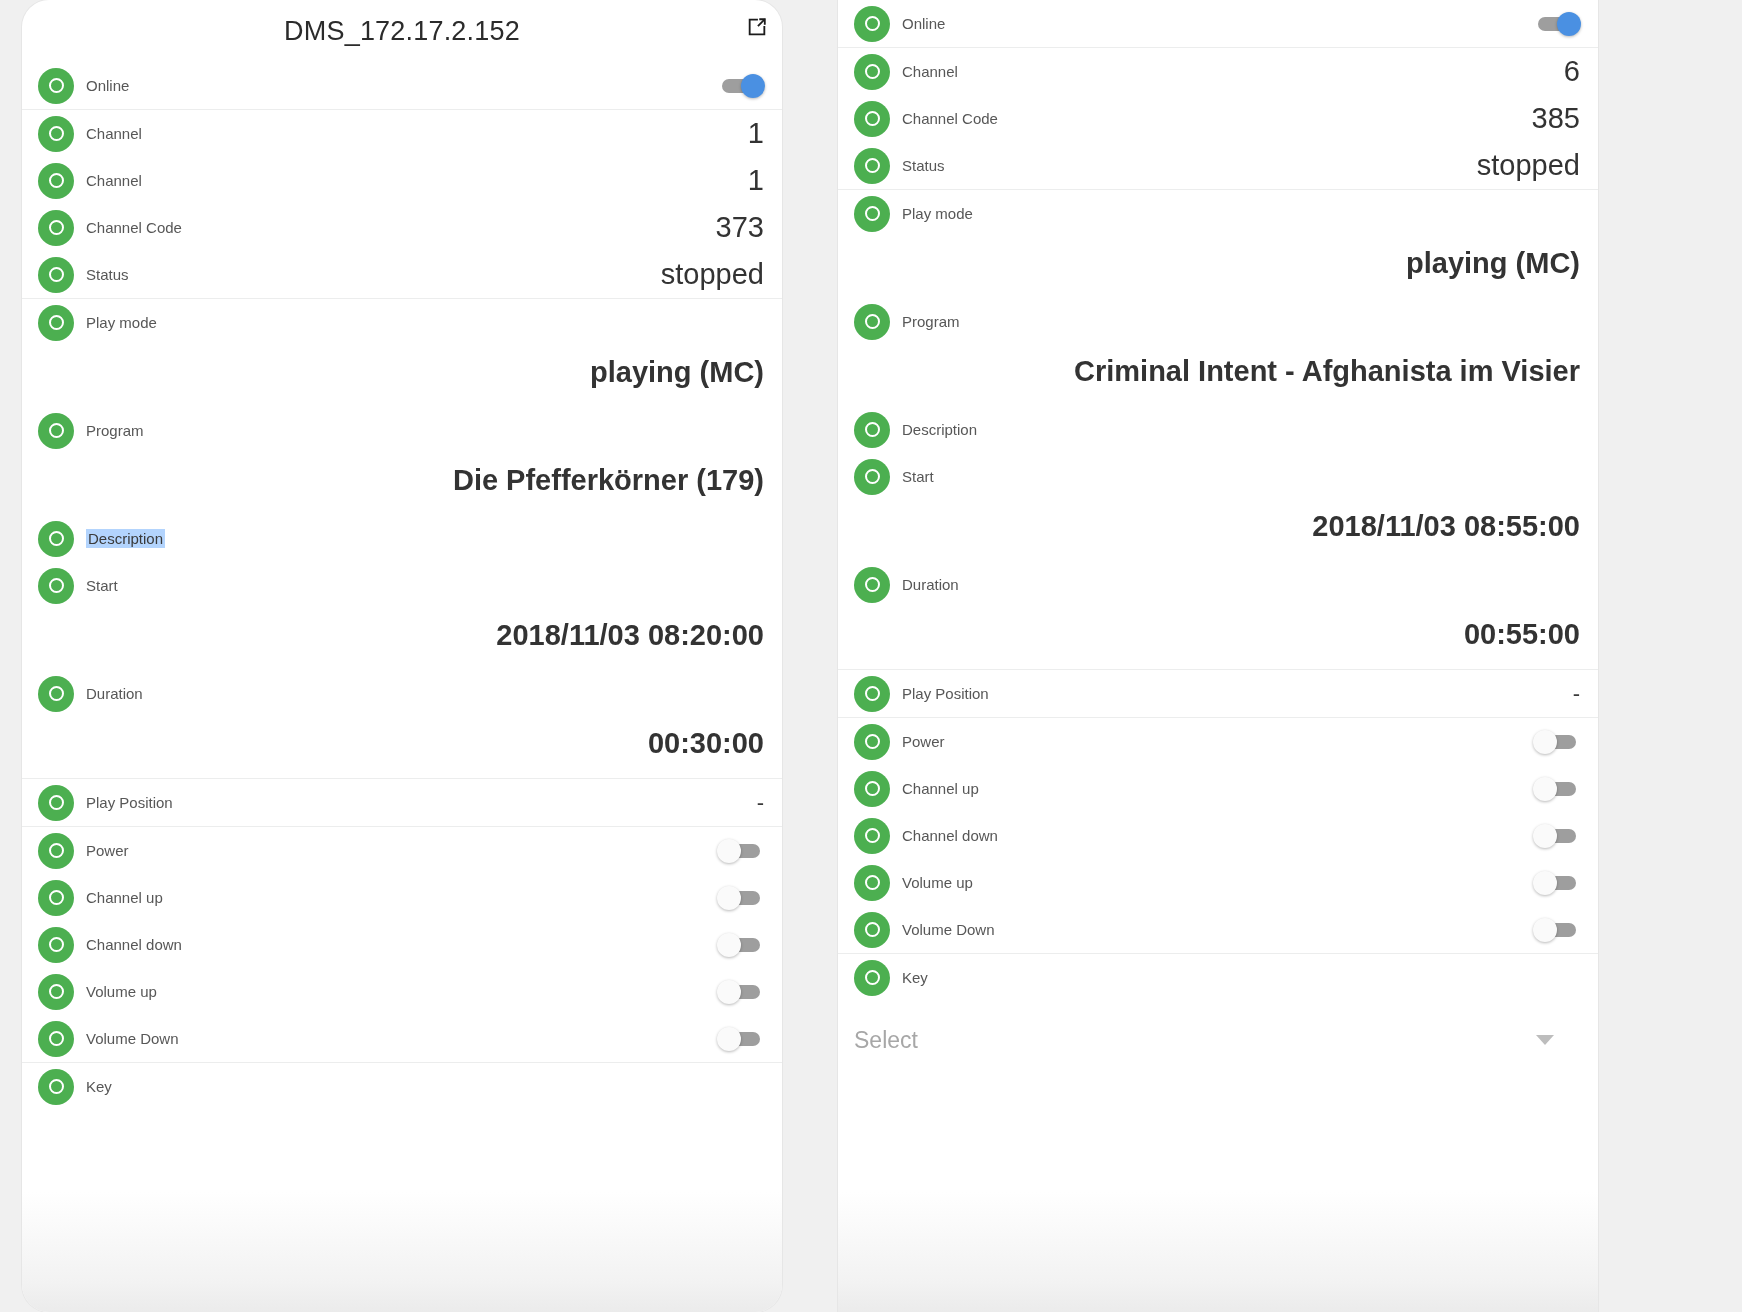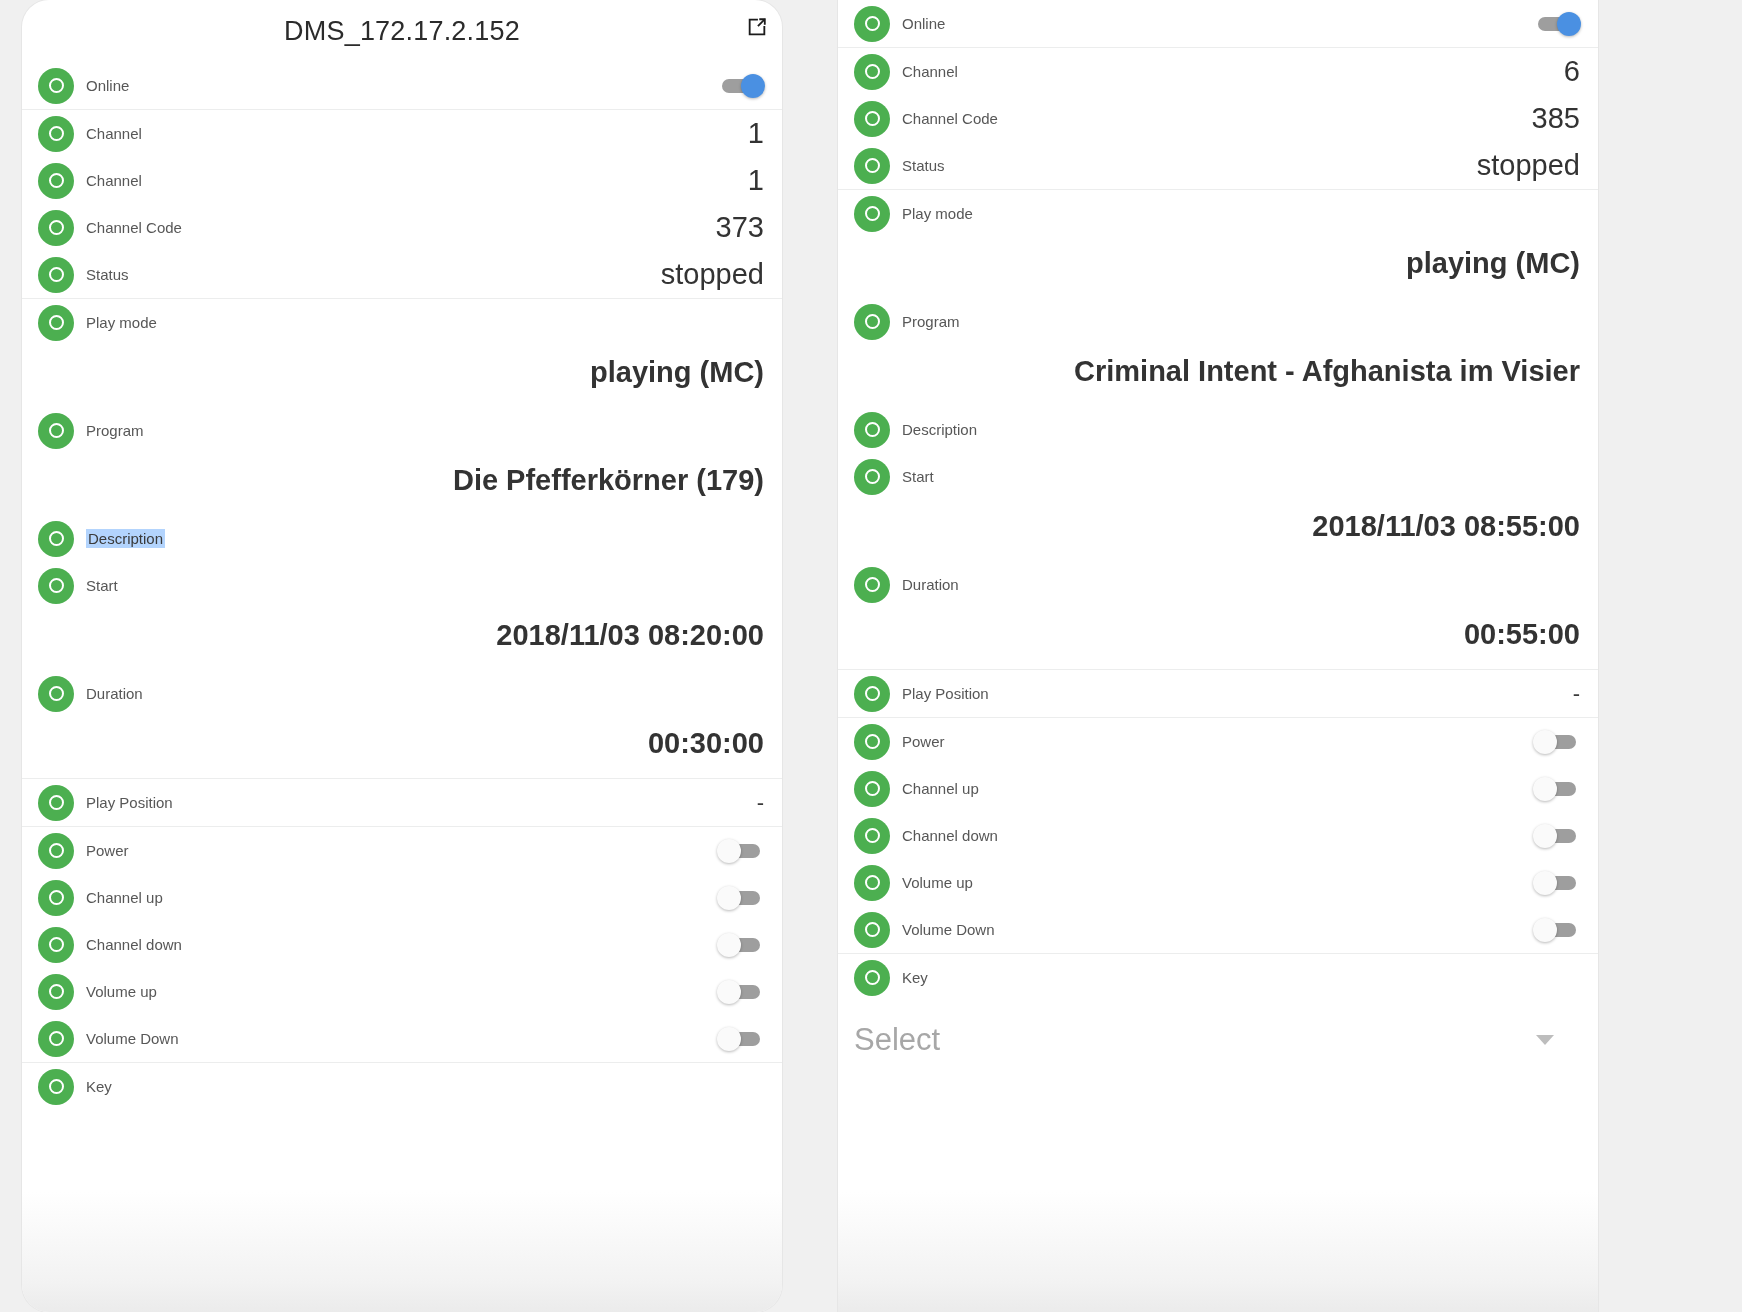--- a/index.html
+++ b/index.html
@@ -139,21 +139,21 @@
   .switch.off .thumb{left:-1px;background:#fafafa;}
 
   
   .select-row{
     position:relative;
     height:78px;
     padding:0 14px 0 16px;
     display:flex;align-items:center;
   }
   .select-placeholder{
-    font-size:31px;color:#a7a7a7;text-align:center;
+    font-size:23px;color:#a7a7a7;text-align:center;
   }
   .select-caret{
     margin-left:auto;
     width:0;height:0;
     border-left:9px solid transparent;
     border-right:9px solid transparent;
     border-top:10px solid #bdbdbd;
     margin-right:30px;
   }
 </style>

